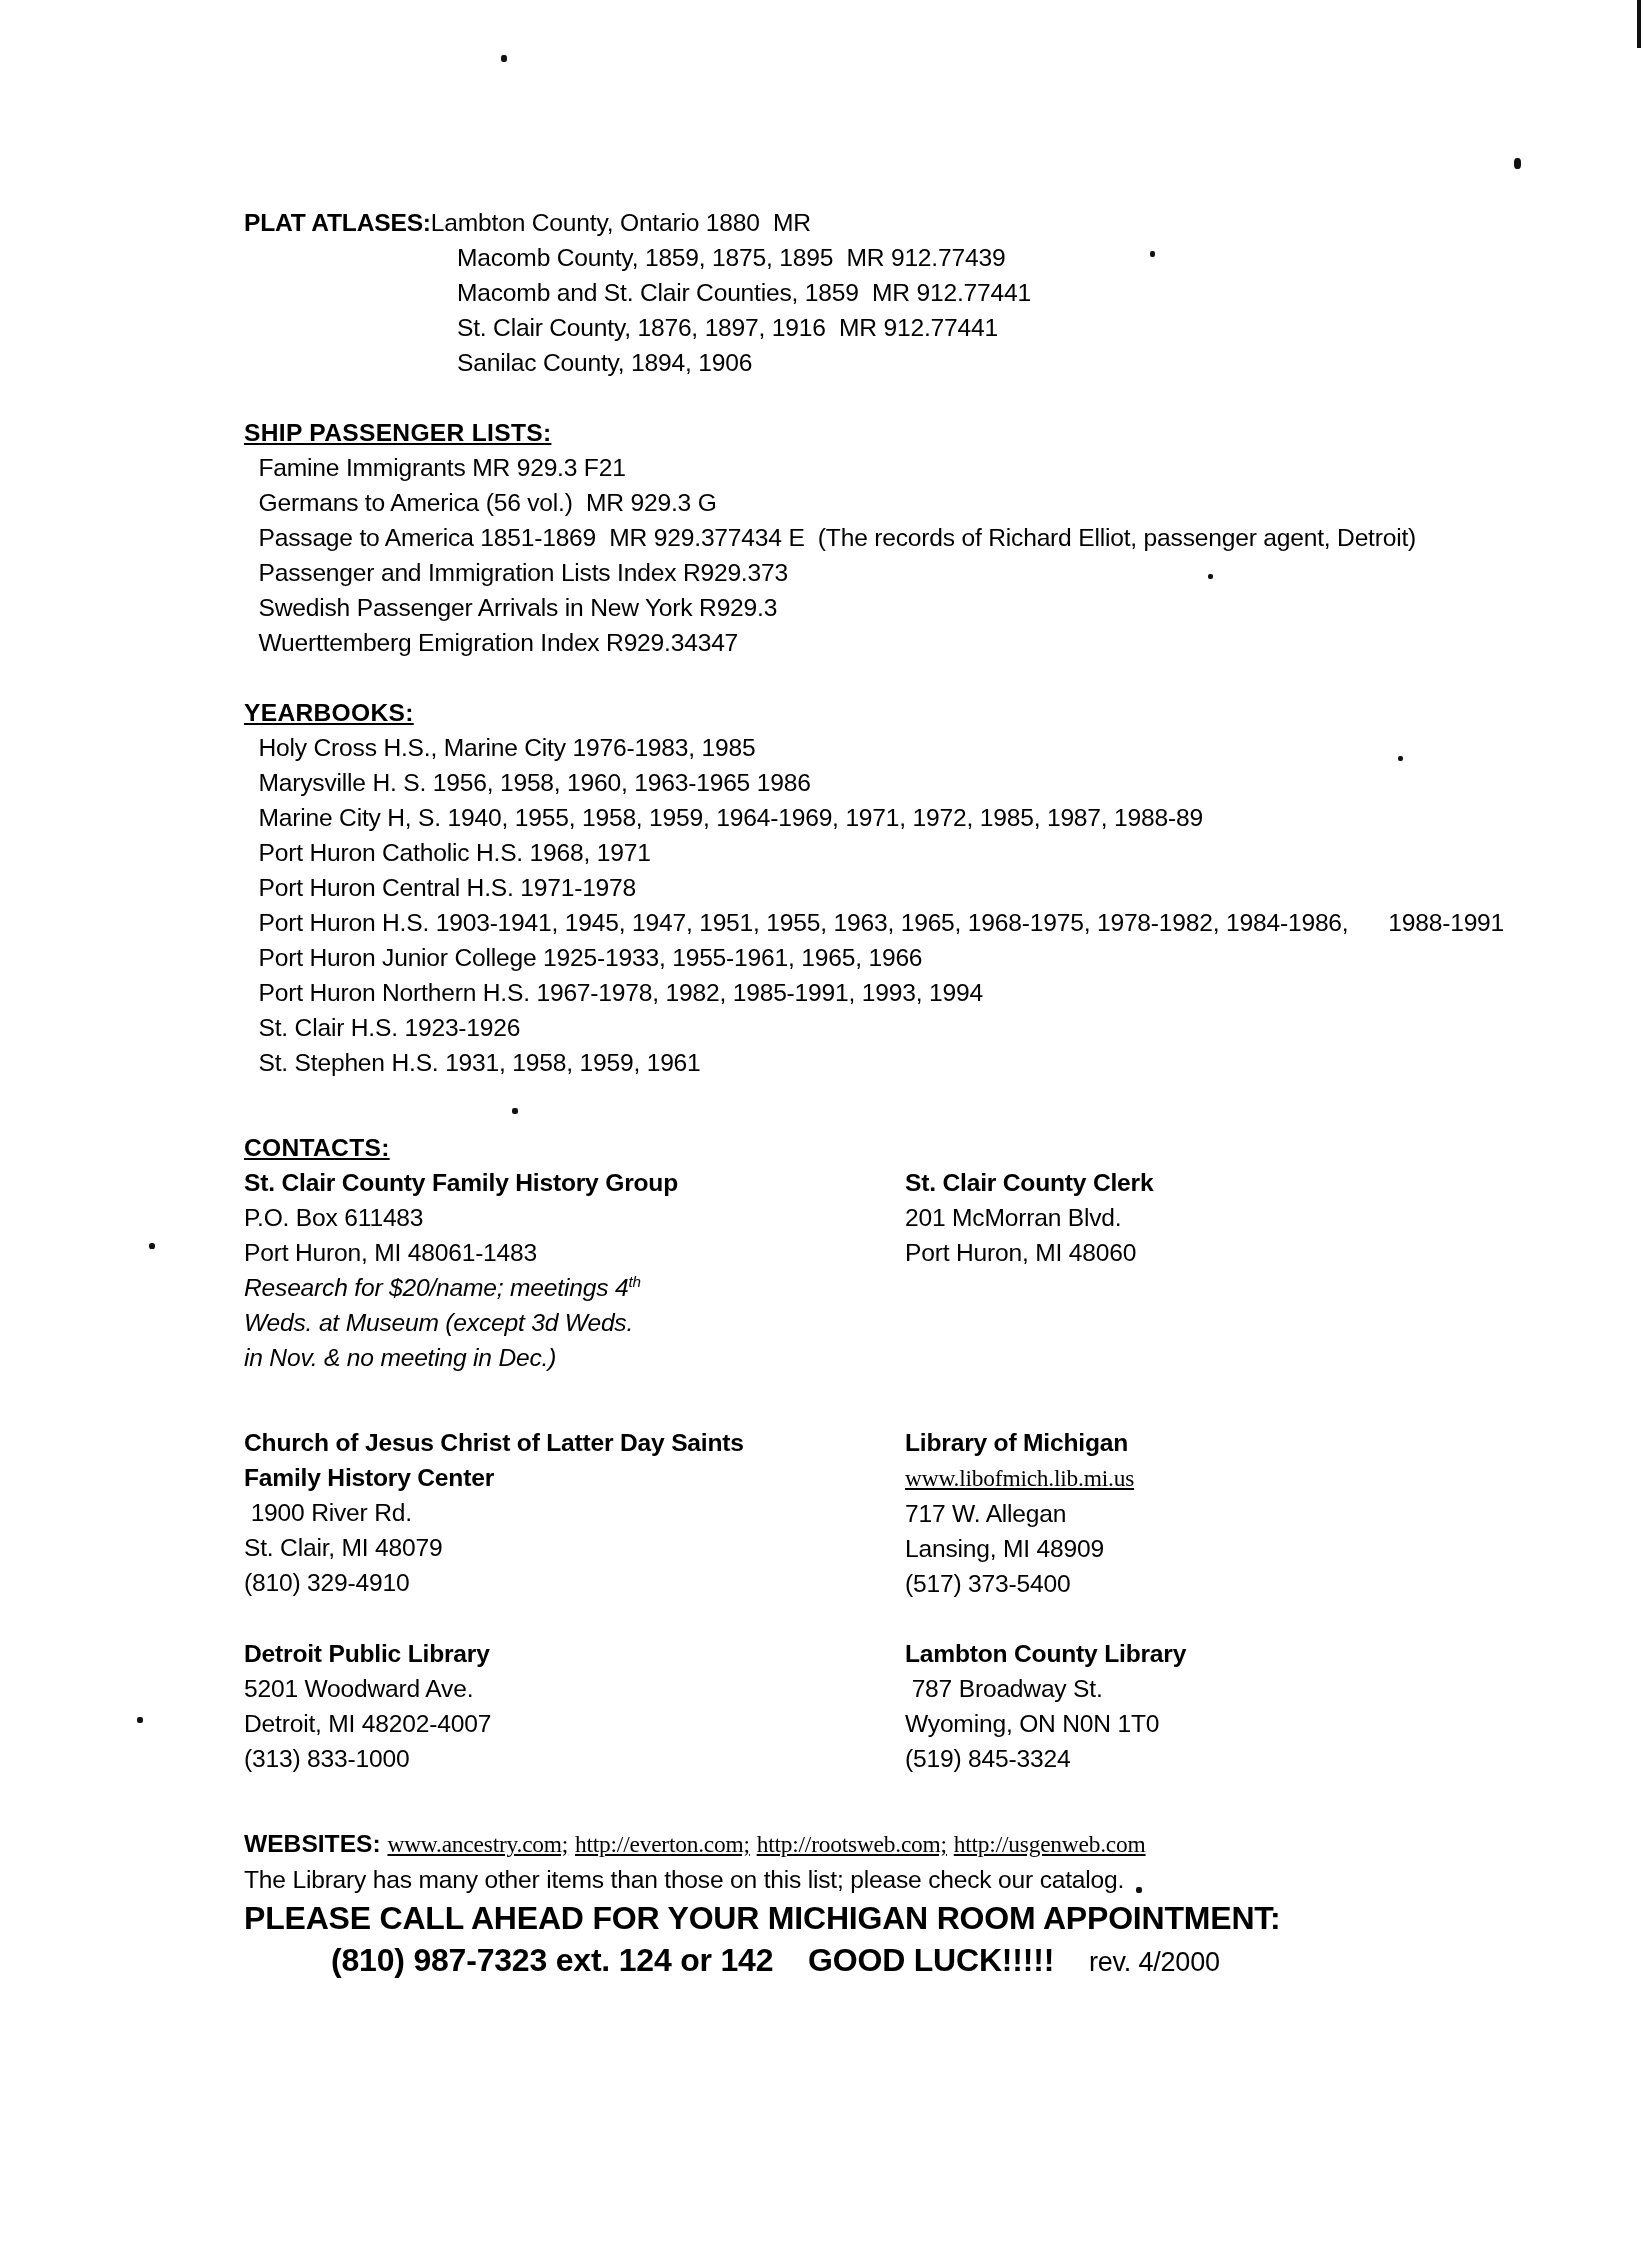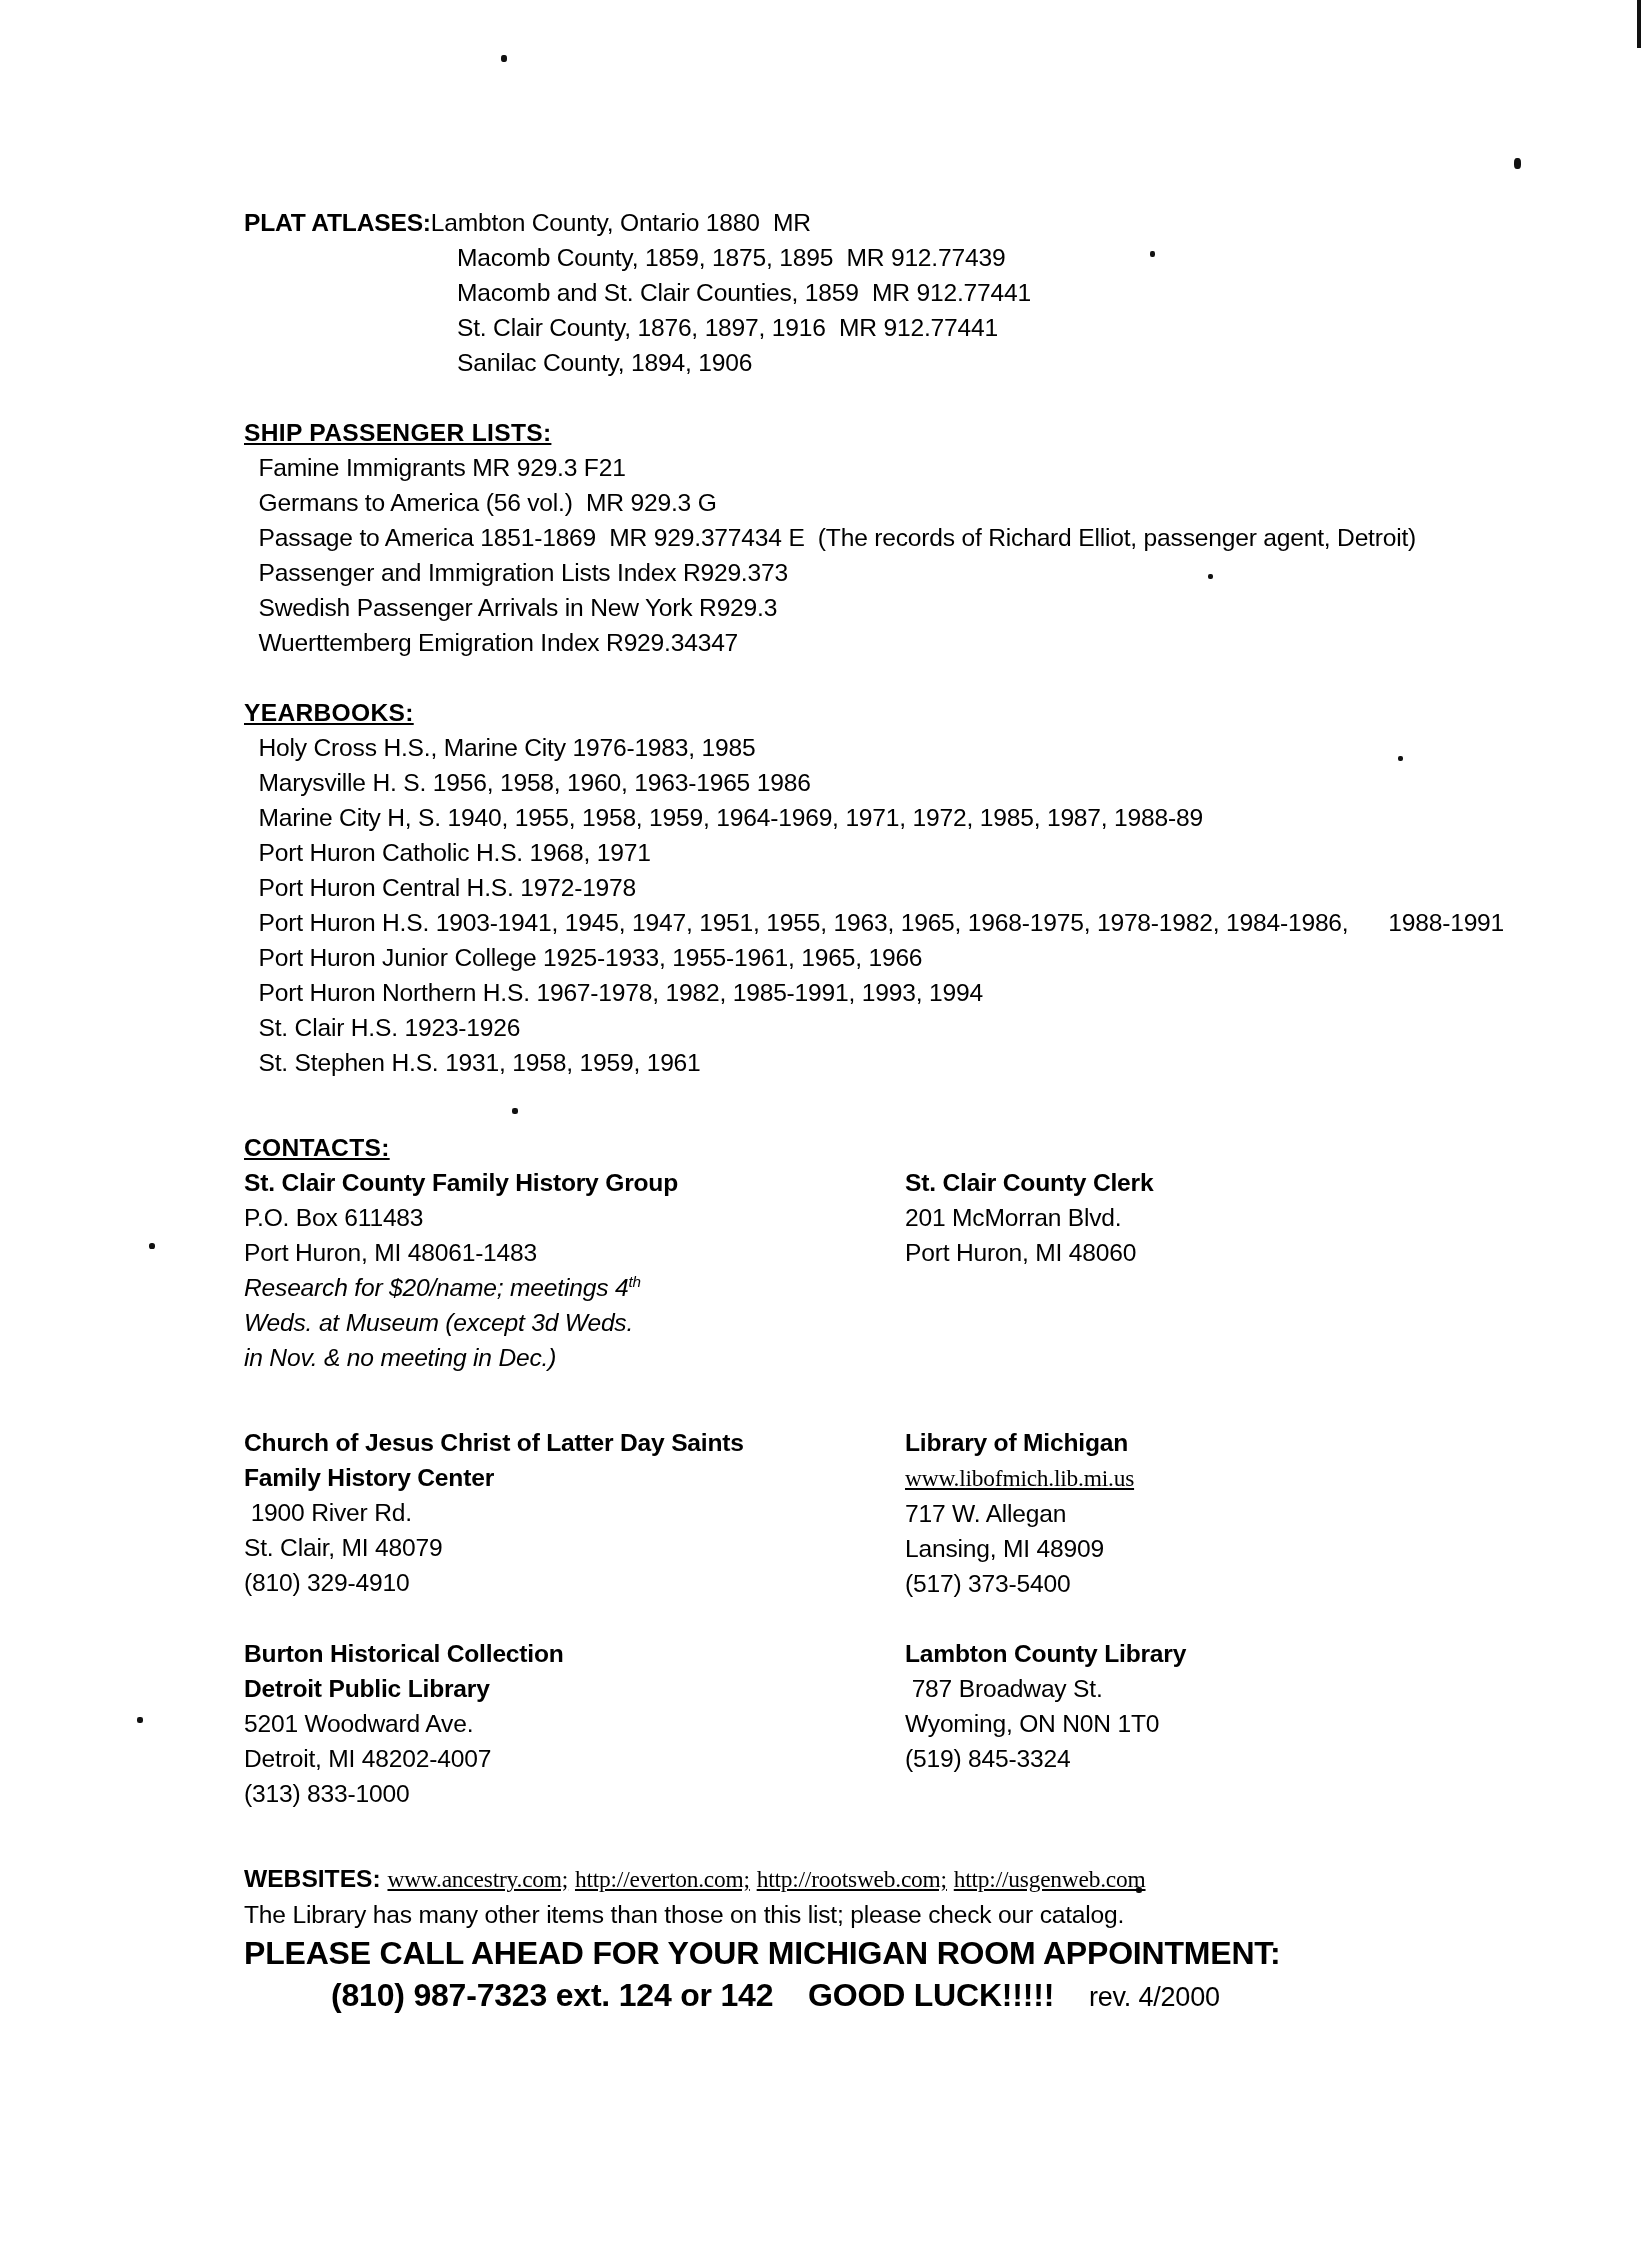--- a/index.html
+++ b/index.html
@@ -149,21 +149,21 @@
     </div>
 
     <div class="gap-md"></div>
 
     <div class="section">
       <div class="hdr">YEARBOOKS:</div>
       <div class="line indent-1">Holy Cross H.S., Marine City 1976-1983, 1985</div>
       <div class="line indent-1">Marysville H. S. 1956, 1958, 1960, 1963-1965 1986</div>
       <div class="line indent-1">Marine City H, S. 1940, 1955, 1958, 1959, 1964-1969, 1971, 1972, 1985, 1987, 1988-89</div>
       <div class="line indent-1">Port Huron Catholic H.S. 1968, 1971</div>
-      <div class="line indent-1">Port Huron Central H.S. 1972-1978</div>
+      <div class="line indent-1">Port Huron Central H.S. 1971-1978</div>
       <div class="line indent-1">Port Huron H.S. 1903-1941, 1945, 1947, 1951, 1955, 1963, 1965, 1968-1975, 1978-1982, 1984-1986,      1988-1991</div>
       <div class="line indent-1">Port Huron Junior College 1925-1933, 1955-1961, 1965, 1966</div>
       <div class="line indent-1">Port Huron Northern H.S. 1967-1978, 1982, 1985-1991, 1993, 1994</div>
       <div class="line indent-1">St. Clair H.S. 1923-1926</div>
       <div class="line indent-1">St. Stephen H.S. 1931, 1958, 1959, 1961</div>
     </div>
 
     <div class="gap-lg"></div>
 
     <div class="section">
@@ -201,21 +201,20 @@
           <div class="line">717 W. Allegan</div>
           <div class="line">Lansing, MI 48909</div>
           <div class="line">(517) 373-5400</div>
         </div>
       </div>
 
       <div class="gap-md"></div>
 
       <div class="contacts-row">
         <div class="col-left">
-          <div class="line b">Burton Historical Collection</div>
           <div class="line b">Detroit Public Library</div>
           <div class="line">5201 Woodward Ave.</div>
           <div class="line">Detroit, MI 48202-4007</div>
           <div class="line">(313) 833-1000</div>
         </div>
         <div class="col-right">
           <div class="line b">Lambton County Library</div>
           <div class="line"> 787 Broadway St.</div>
           <div class="line">Wyoming, ON N0N 1T0</div>
           <div class="line">(519) 845-3324</div>

